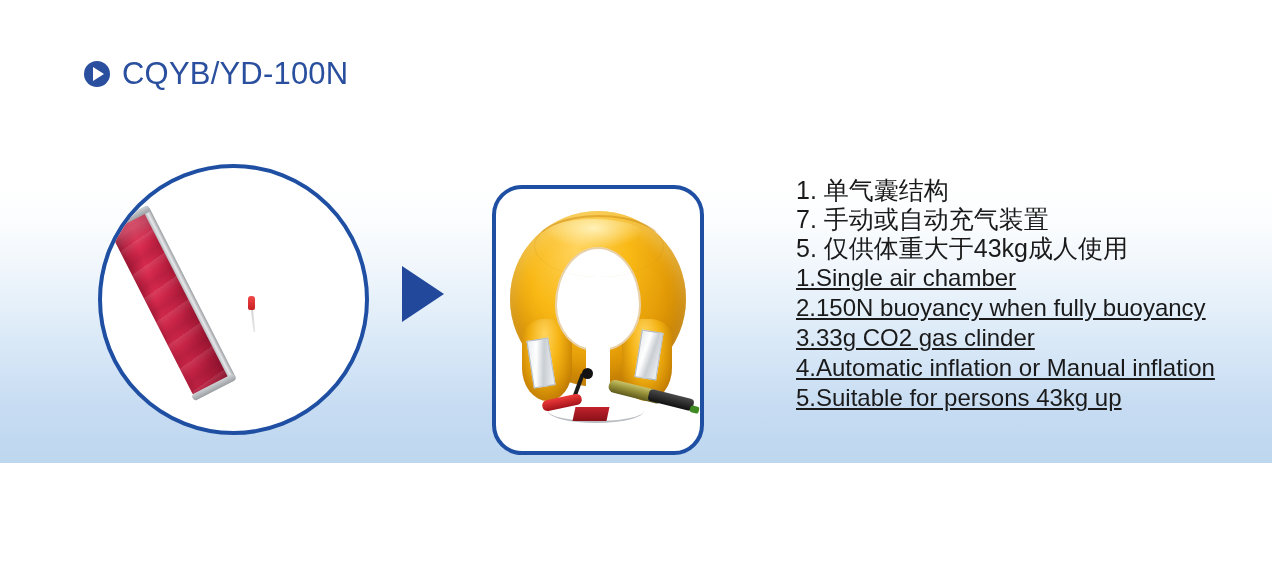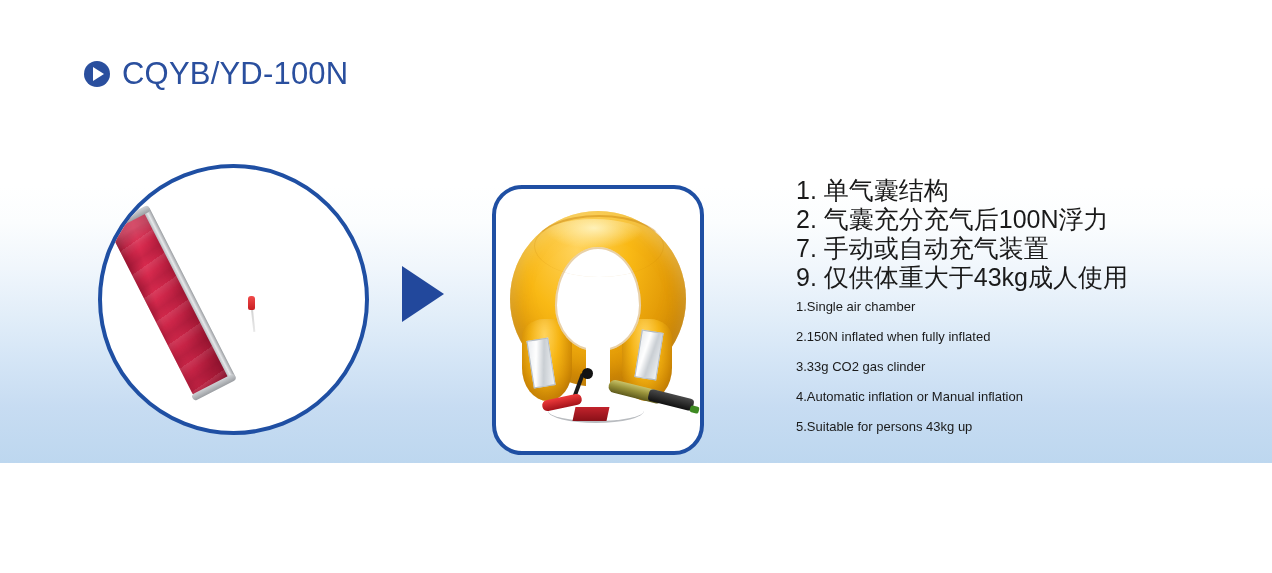--- a/index.html
+++ b/index.html
@@ -348,24 +348,25 @@
     top: 176px;
     width: 420px;
   }
   .spec-cn {
     font-size: 25px;
     line-height: 29px;
     color: #1a1a1a;
     white-space: nowrap;
   }
   .spec-en {
-    font-size: 13px;
+    font-size: 24px;
     line-height: 30px;
     color: #1a1a1a;
     white-space: nowrap;
+    text-decoration: underline;
   }
   .spec-en:first-of-type { margin-top: 7px; }
 </style>
 </head>
 <body>
 
 <div class="slide">
 
   <div class="title-row">
     <span class="title-icon"></span>
@@ -402,23 +403,22 @@
       <div class="inflator-body"></div>
       <div class="green-tip"></div>
       <div class="handle-stem"></div>
       <div class="handle-knob"></div>
       <div class="manual-handle"></div>
     </div>
   </div>
 
   <div class="spec-block">
     <div class="spec-cn">1. 单气囊结构</div>
-    <div class="spec-cn">2. 气囊充分充气后100N浮力</div>
     <div class="spec-cn">7. 手动或自动充气装置</div>
-    <div class="spec-cn">9. 仅供体重大于43kg成人使用</div>
+    <div class="spec-cn">5. 仅供体重大于43kg成人使用</div>
     <div class="spec-en">1.Single air chamber</div>
-    <div class="spec-en">2.150N inflated when fully inflated</div>
+    <div class="spec-en">2.150N buoyancy when fully buoyancy</div>
     <div class="spec-en">3.33g CO2 gas clinder</div>
     <div class="spec-en">4.Automatic inflation or Manual inflation</div>
     <div class="spec-en">5.Suitable for persons 43kg up</div>
   </div>
 
 </div>
 
 </body></html>

